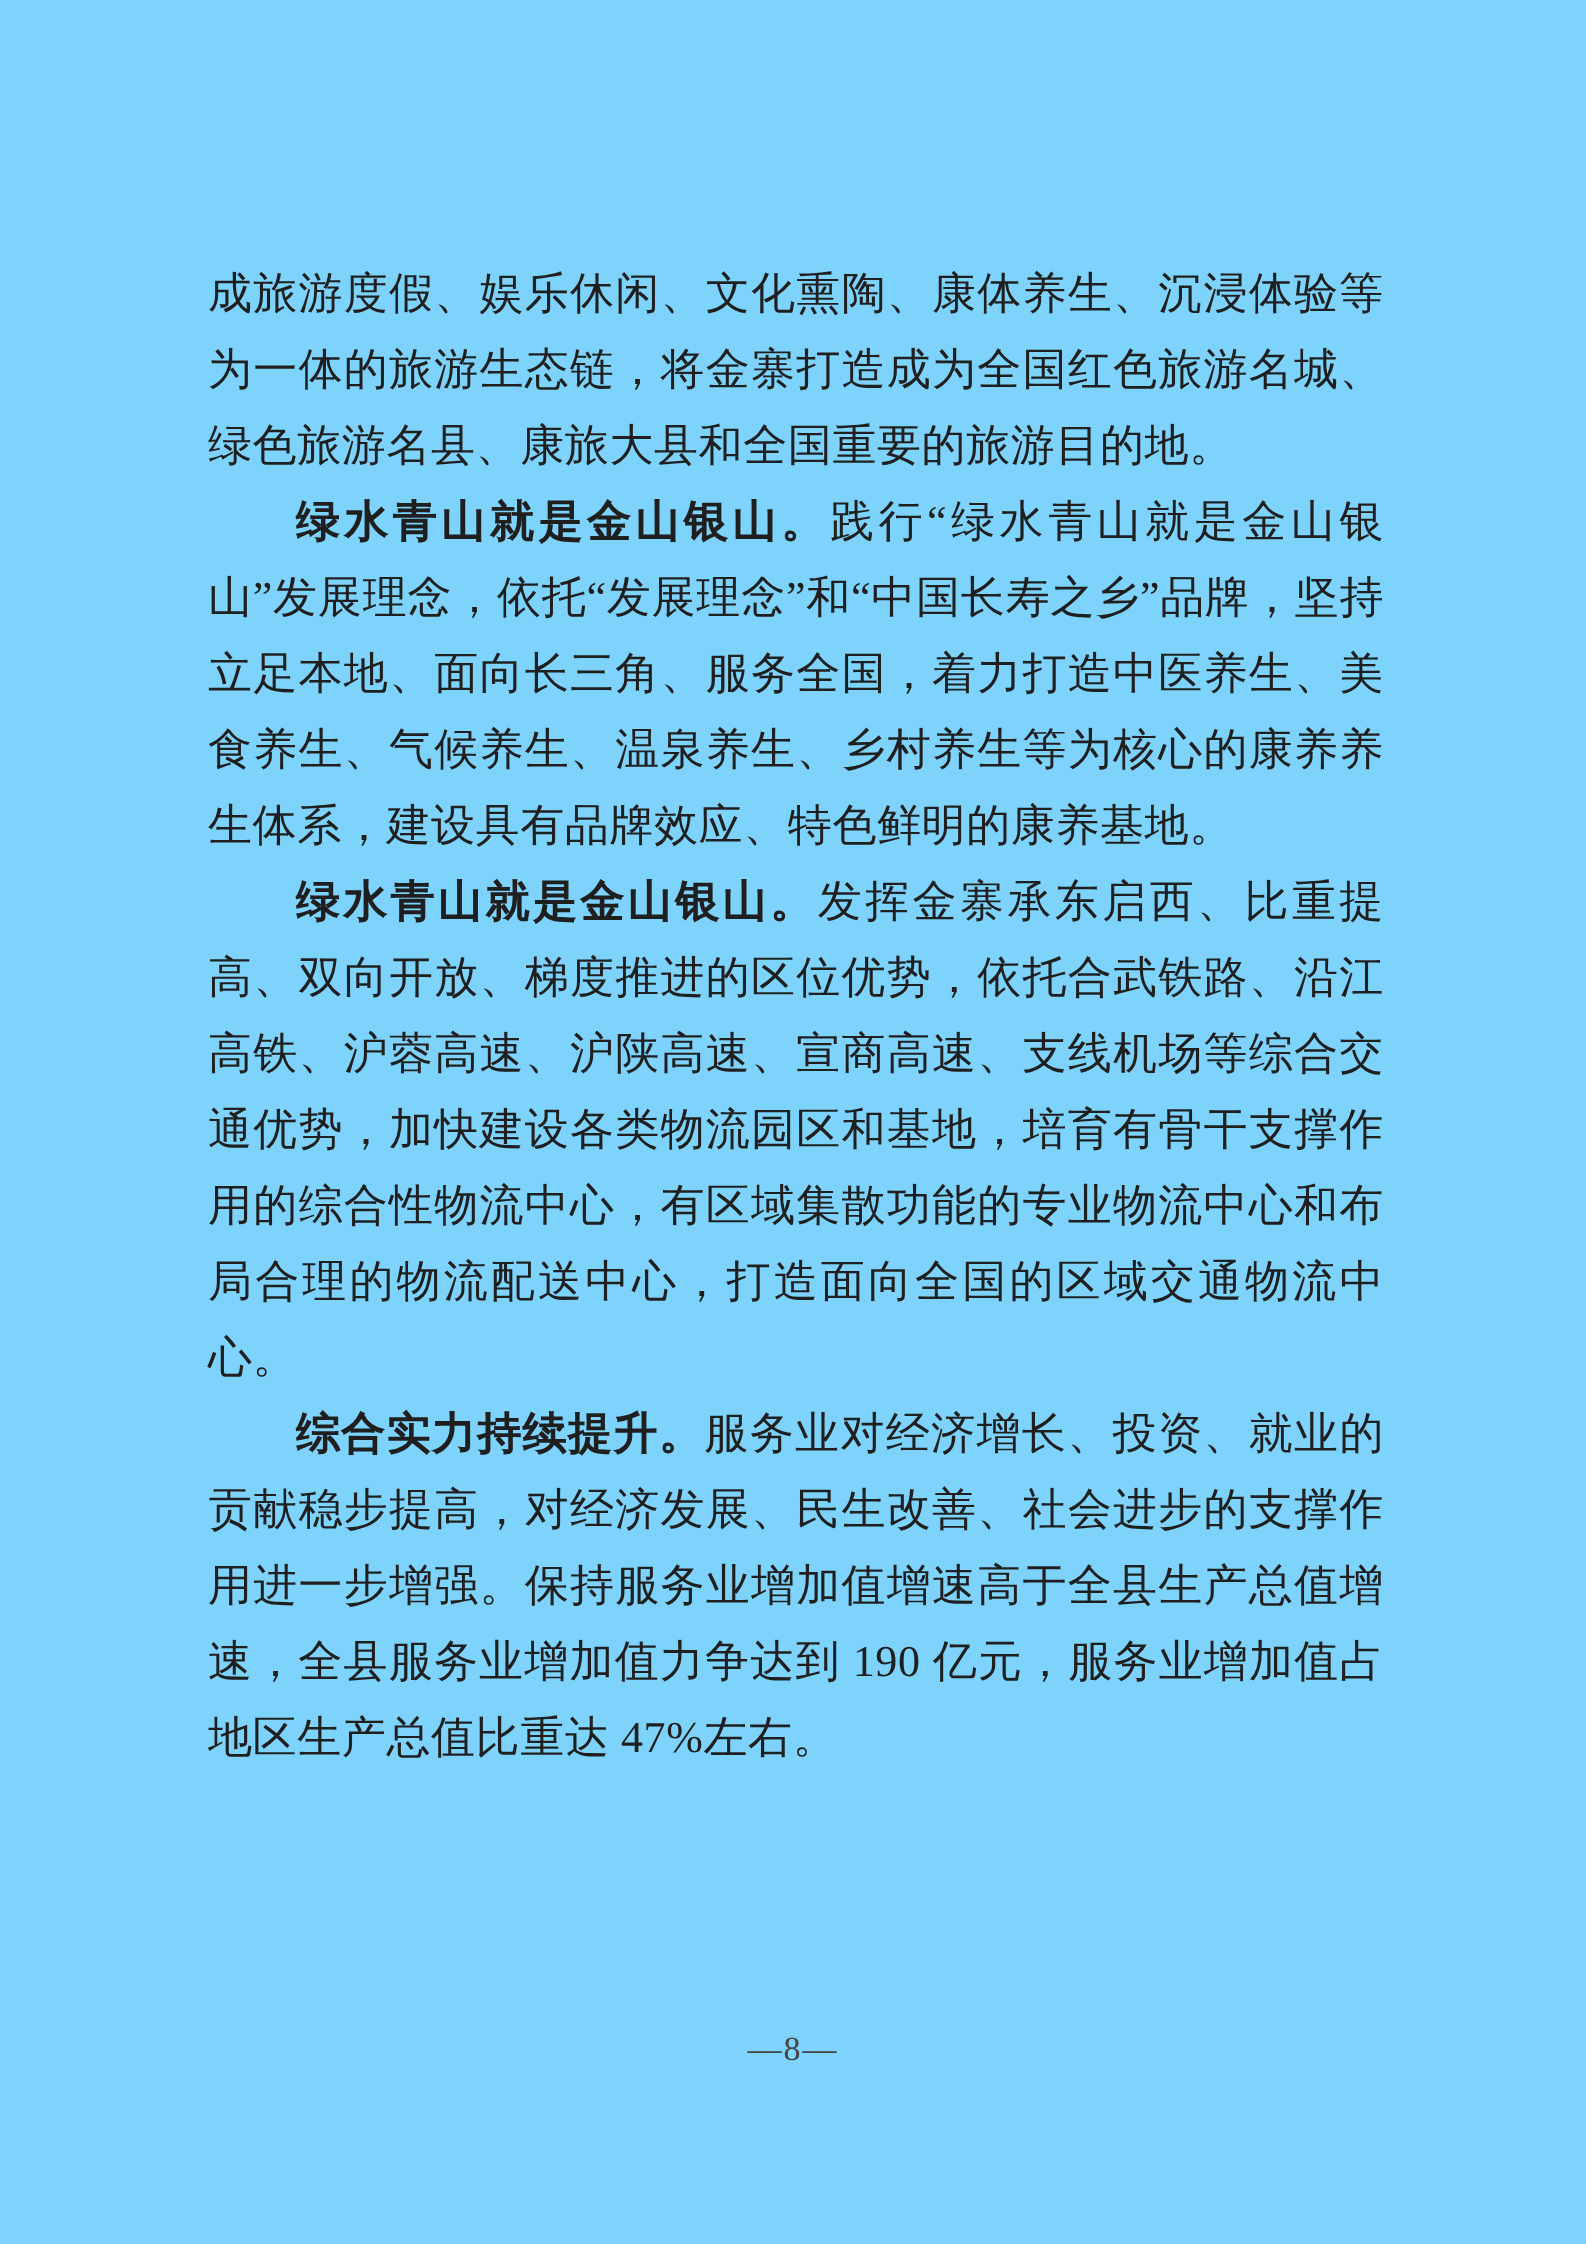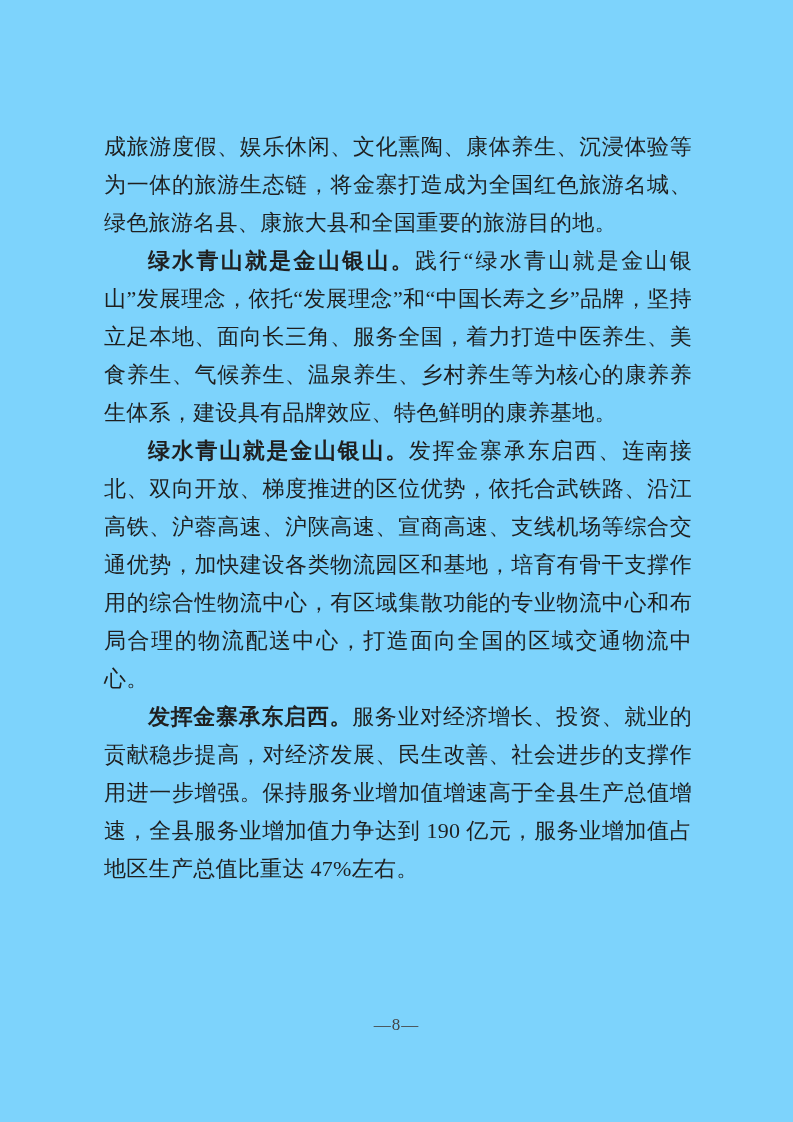--- a/index.html
+++ b/index.html
@@ -60,17 +60,17 @@
     letter-spacing: 1px;
   }
 </style>
 </head>
 <body>
 
 <div class="page">
   <div class="content" id="content">
       <p class="para"><span>成旅游度假、娱乐休闲、文化熏陶、康体养生、沉浸体验等为一体的旅游生态链，将金寨打造成为全国红色旅游名城、绿色旅游名县、康旅大县和全国重要的旅游目的地。</span></p>
       <p class="para indent"><span class="lead">绿水青山就是金山银山。</span><span>践行“绿水青山就是金山银山”发展理念，依托“发展理念”和“中国长寿之乡”品牌，坚持立足本地、面向长三角、服务全国，着力打造中医养生、美食养生、气候养生、温泉养生、乡村养生等为核心的康养养生体系，建设具有品牌效应、特色鲜明的康养基地。</span></p>
-      <p class="para indent"><span class="lead">绿水青山就是金山银山。</span><span>发挥金寨承东启西、连南接北、双向开放、梯度推进的区位优势，依托合武铁路、沿江高铁、沪蓉高速、沪陕高速、宣商高速、支线机场等综合交通优势，加快建设各类物流园区和基地，培育有骨干支撑作用的综合性物流中心，有区域集散功能的专业物流中心和布局合理的物流配送中心，打造面向全国的区域交通物流中心。</span></p>
-      <p class="para indent"><span class="lead">发挥金寨承东启西。</span><span>服务业对经济增长、投资、就业的贡献稳步提高，对经济发展、民生改善、社会进步的支撑作用进一步增强。保持服务业增加值增速高于全县生产总值增速，全县服务业增加值力争达到 190 亿元，服务业增加值占地区生产总值比重达 47%左右。</span></p>
+      <p class="para indent"><span class="lead">绿水青山就是金山银山。</span><span>发挥金寨承东启西、比重提高、双向开放、梯度推进的区位优势，依托合武铁路、沿江高铁、沪蓉高速、沪陕高速、宣商高速、支线机场等综合交通优势，加快建设各类物流园区和基地，培育有骨干支撑作用的综合性物流中心，有区域集散功能的专业物流中心和布局合理的物流配送中心，打造面向全国的区域交通物流中心。</span></p>
+      <p class="para indent"><span class="lead">综合实力持续提升。</span><span>服务业对经济增长、投资、就业的贡献稳步提高，对经济发展、民生改善、社会进步的支撑作用进一步增强。保持服务业增加值增速高于全县生产总值增速，全县服务业增加值力争达到 190 亿元，服务业增加值占地区生产总值比重达 47%左右。</span></p>
     </div>
   <div class="footer">—8—</div>
 </div>
 
 </body></html>

